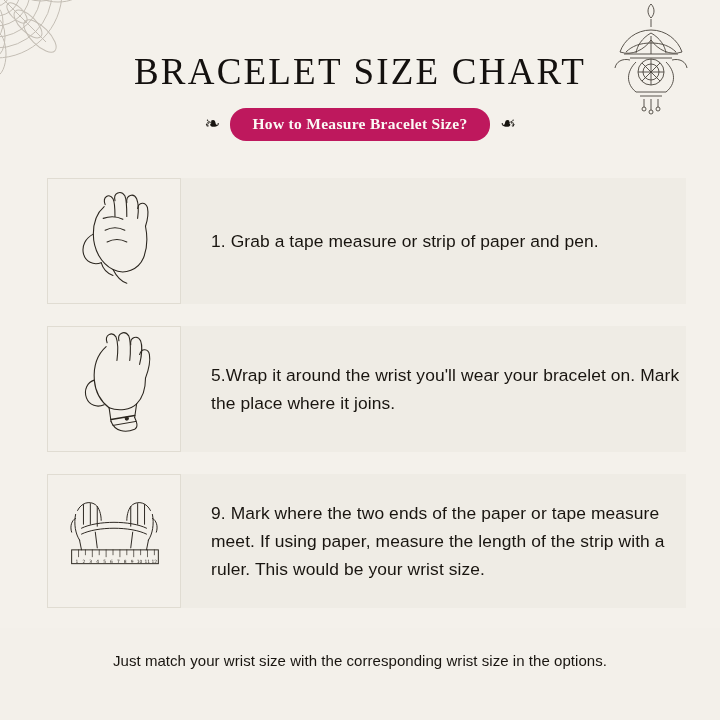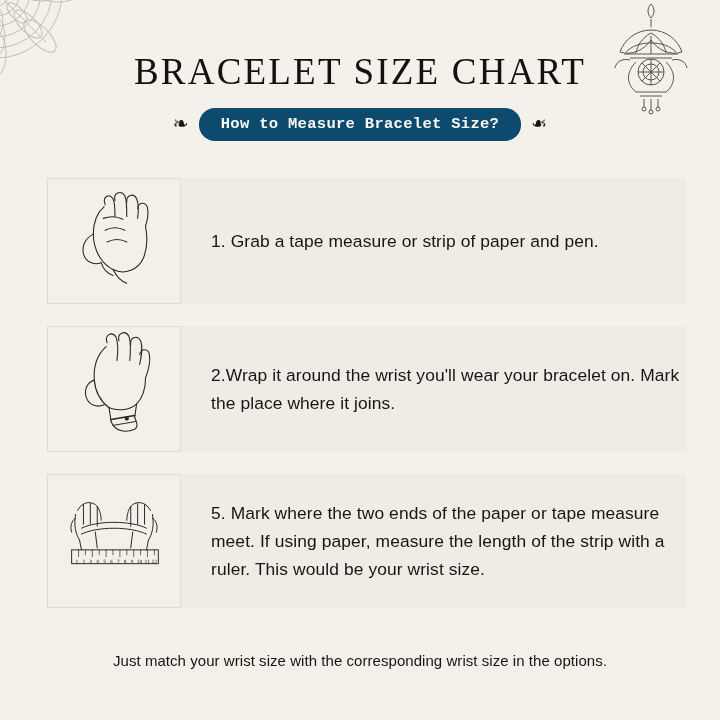--- a/index.html
+++ b/index.html
@@ -70,25 +70,25 @@
   .flourish {
     font-family: "DejaVu Sans", sans-serif;
     font-size: 19px;
     color: #17140f;
     line-height: 1;
     transform: translateY(-1px);
   }
   .flourish.right { transform: scaleX(-1) translateY(-1px); }
 
   .subtitle-pill {
-    background: #0c4a6e;
+    background: #be185d;
     color: #fbf9f5;
     border-radius: 16px;
     padding: 7px 22px 8px 22px;
-    font-family: Liberation Mono, monospace;
+    font-family: Liberation Serif, serif;
     font-size: 15.5px;
     font-weight: 700;
     letter-spacing: 0.3px;
     white-space: nowrap;
   }
 
   .steps {
     position: absolute;
     top: 178px;
     left: 0;
@@ -284,21 +284,21 @@
             <path d="M47 54 C40 56 36 64 39 72 C42 80 50 82 57 79"></path>
             <path d="M62 82 L64 96"></path>
             <path d="M90 78 L88 92"></path>
             <path d="M64 96 C68 106 78 108 88 104 C92 102 90 96 88 92"></path>
             <path d="M64 94 L88 90" stroke-width="1.5"></path>
             <path d="M66 100 L89 96" stroke-width="1"></path>
             <circle cx="80" cy="93" r="1.6" fill="#2b261f"></circle>
           </g>
         </svg>
       </div>
-      <div class="step-text">2.Wrap it around the wrist you'll wear your bracelet on. Mark the place where it joins.</div>
+      <div class="step-text">5.Wrap it around the wrist you'll wear your bracelet on. Mark the place where it joins.</div>
     </div>
 
     <div class="step step-3">
       <div class="step-band"></div>
       <div class="thumb">
         <svg viewBox="0 0 134 134" width="132" height="132">
           <g stroke="#2b261f" stroke-width="1" fill="none" stroke-linecap="round">
 
             <path d="M30 36 C34 28 42 26 48 30 C52 33 54 40 54 46"></path>
             <path d="M28 40 C26 50 28 60 32 66"></path>
@@ -329,20 +329,20 @@
               <text x="63" y="89">6</text>
             <text x="70" y="89">7</text>
               <text x="77" y="89">8</text>
               <text x="84" y="89">9</text>
             <text x="90" y="89">10</text>
               <text x="98" y="89">11</text>
               <text x="105" y="89">12</text>
           </g>
         </svg>
       </div>
-      <div class="step-text">5. Mark where the two ends of the paper or tape measure meet. If using paper, measure the length of the strip with a ruler. This would be your wrist size.</div>
+      <div class="step-text">9. Mark where the two ends of the paper or tape measure meet. If using paper, measure the length of the strip with a ruler. This would be your wrist size.</div>
     </div>
 
   </div>
 
   <div class="footer">Just match your wrist size with the corresponding wrist size in the options.</div>
 
 </div>
 
 </body></html>

